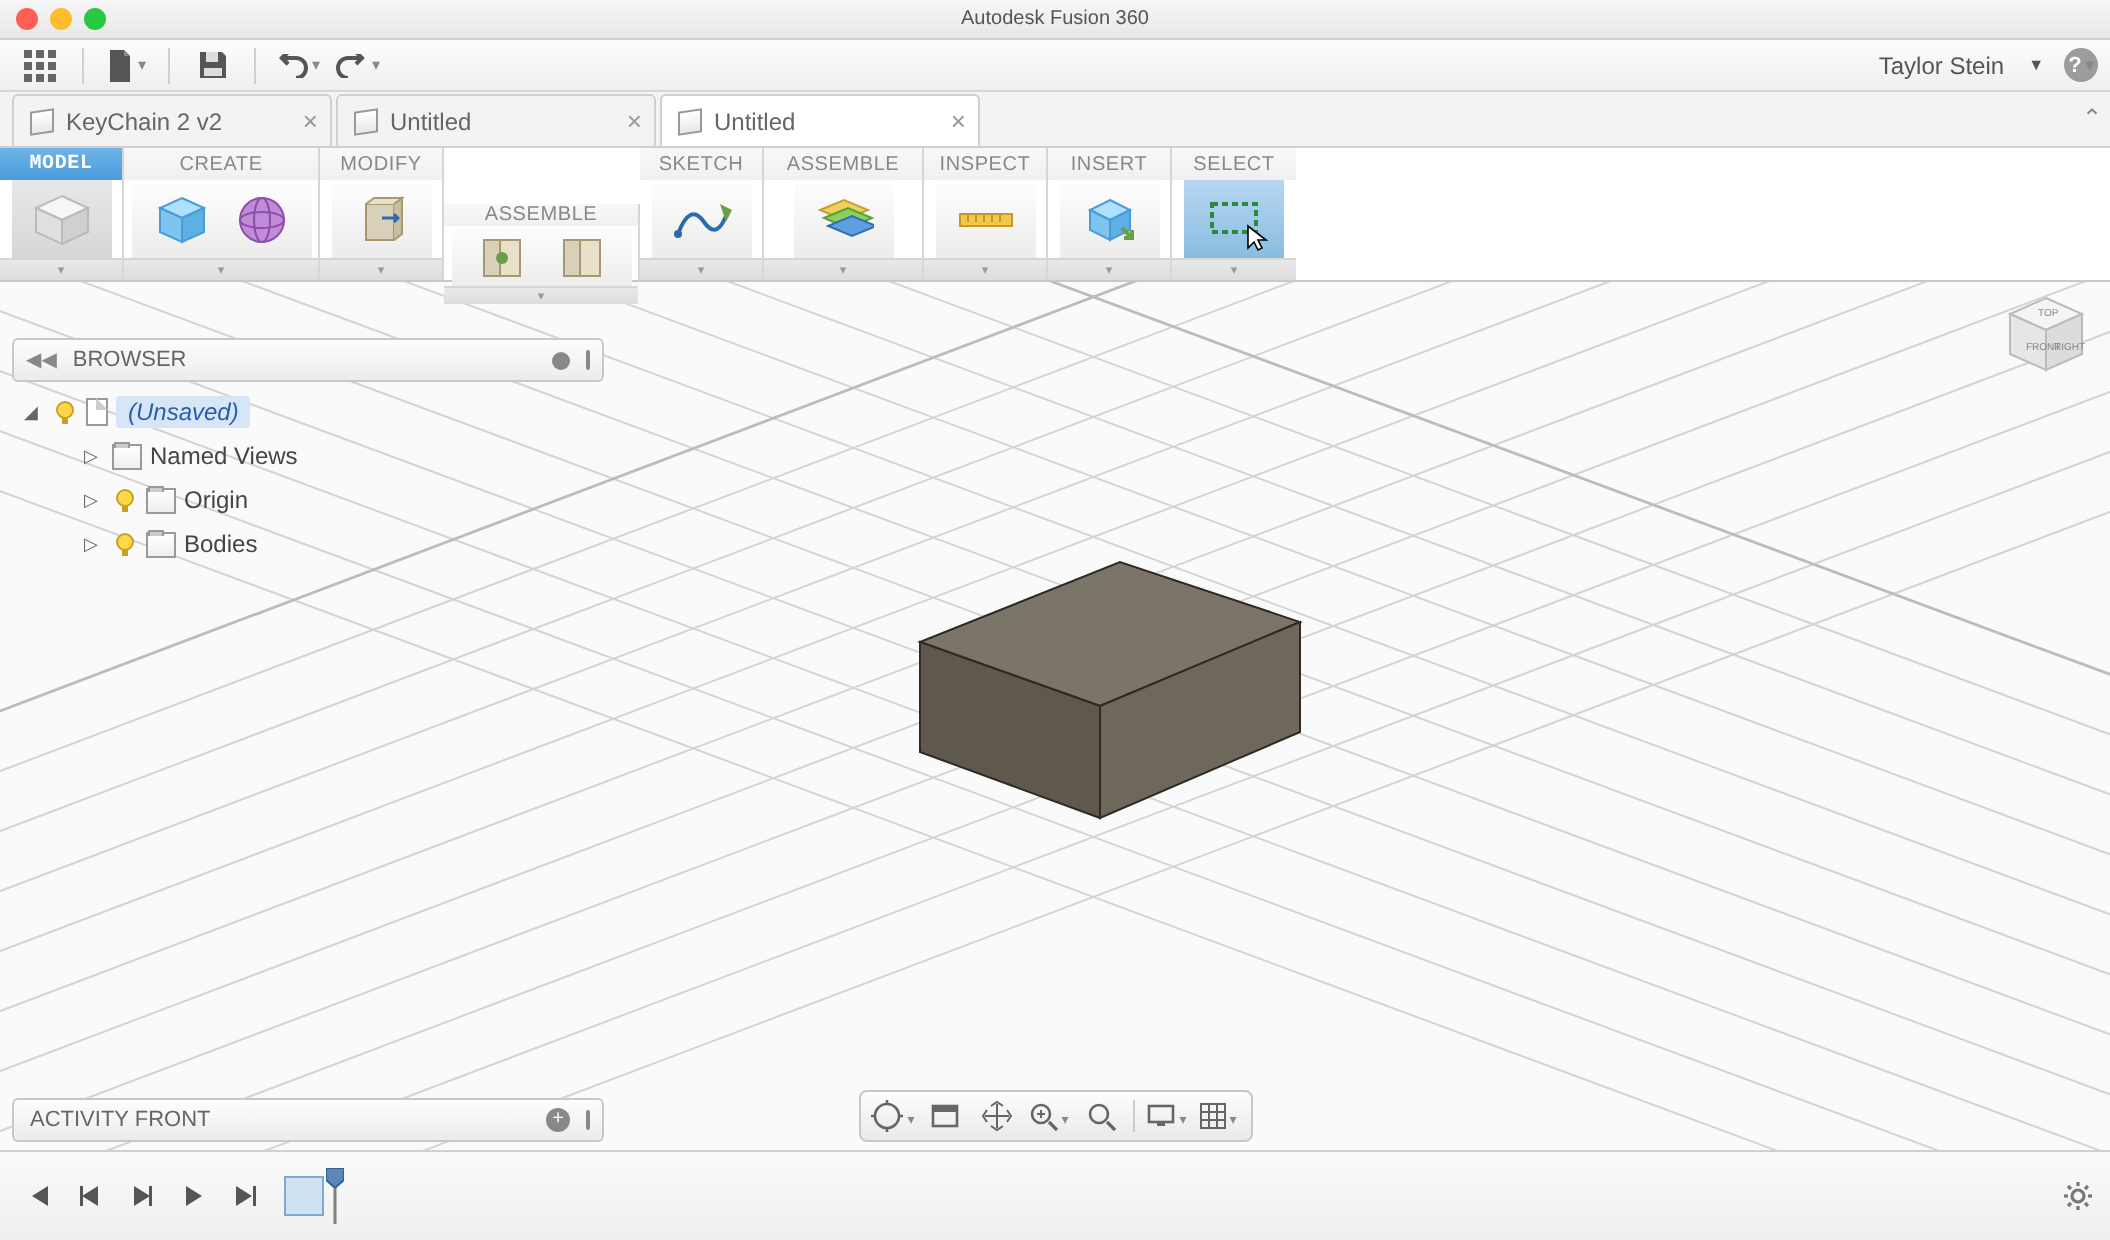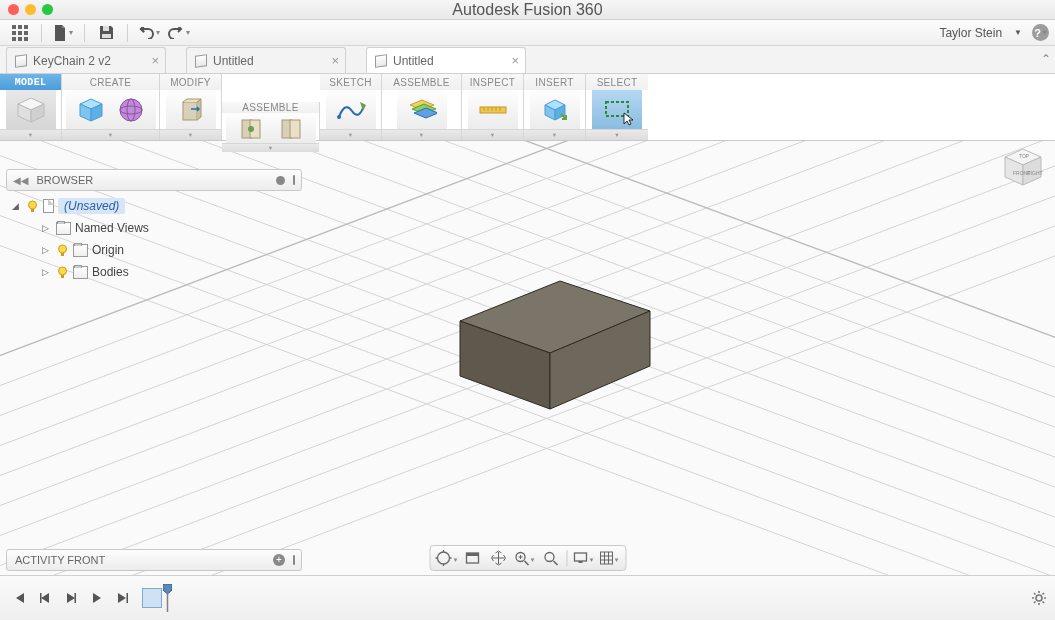--- a/index.html
+++ b/index.html
@@ -3,34 +3,34 @@
 <meta charset="utf-8">
 <style>
   * { box-sizing: border-box; margin: 0; padding: 0; font-family: -apple-system, Helvetica, Arial, sans-serif; }
   body { width: 1055px; height: 620px; background: #fff; overflow: hidden; position: relative; font-size: 12px; color: #444; }
 
   
   .titlebar { height: 20px; background: linear-gradient(#f6f6f6,#e8e8e8); position: relative; display:flex; align-items:center; border-bottom:1px solid #cfcfcf;}
   .traffic { display:flex; gap:6px; margin-left:8px;}
   .traffic span { width:11px; height:11px; border-radius:50%; display:block;}
   .tl-close{background:#ff5f57;} .tl-min{background:#ffbd2e;} .tl-max{background:#28c940;}
-  .titlebar .title{ position:absolute; left:0; right:0; text-align:center; font-size:16px; color:#555; pointer-events:none;}
+  .titlebar .title{ position:absolute; left:0; right:0; text-align:center; font-size:10px; color:#555; pointer-events:none;}
 
   
   .toprow { height:26px; background:linear-gradient(#fcfcfc,#efefef); border-bottom:1px solid #d6d6d6; display:flex; align-items:center; padding:0 6px; gap:2px; justify-content:space-between;}
   .toprow-left{display:flex; align-items:center; gap:2px;}
   .tbtn { width:28px; height:22px; display:flex; align-items:center; justify-content:center; border-radius:3px; }
   .sep{ width:1px; height:18px; background:#d0d0d0; margin:0 5px;}
   .caret::after{content:"▾"; font-size:8px; color:#888; margin-left:2px;}
   .user{ font-size:12px; color:#555; display:flex; align-items:center; gap:12px;}
   .help-circle{width:17px;height:17px;border-radius:50%;background:#9c9c9c;color:#fff;font-size:11px;font-weight:bold;display:flex;align-items:center;justify-content:center;}
 
   
   .tabrow{ height:28px; background:#f3f3f3; border-bottom:1px solid #d0d0d0; display:flex; align-items:flex-end; padding-left:6px; position:relative;}
-  .doctab{ height:26px; padding:0 8px 0 8px; display:flex; align-items:center; gap:6px; background:#f3f3f3; border:1px solid #d0d0d0; border-bottom:none; border-radius:3px 3px 0 0; margin-right:20px; font-size:12px; color:#666; position:relative; min-width:160px;}
+  .doctab{ height:26px; padding:0 8px 0 8px; display:flex; align-items:center; gap:6px; background:#f3f3f3; border:1px solid #d0d0d0; border-bottom:none; border-radius:3px 3px 0 0; margin-right:2px; font-size:12px; color:#666; position:relative; min-width:160px;}
   .doctab.active{ background:#fff; }
   .doctab .close{ position:absolute; right:6px; color:#999; font-size:13px; cursor:pointer;}
   .tab-icon{width:12px;height:12px;border:1px solid #999;display:inline-block;transform:skewY(-8deg);background:linear-gradient(#fff,#e8e8e8);}
   .tabrow .expand{position:absolute; right:4px; top:6px; color:#888;}
 
   
   .ribbon{ height:67px; display:flex; border-bottom:1px solid #c8c8c8; position:relative; z-index:5;}
   .rgroup{ display:flex; flex-direction:column; align-items:center; position:relative;}
   .rgroup .glabel{ height:16px; font-size:10px; color:#888; letter-spacing:0.3px; display:flex; align-items:center; justify-content:center; width:100%; background:linear-gradient(#f8f8f8,#f0f0f0);}
   .rgroup.model .glabel{ background:linear-gradient(#6eb4e8,#4a9cdc); color:#fff; font-weight:600;font-family:Liberation Mono, monospace;}

